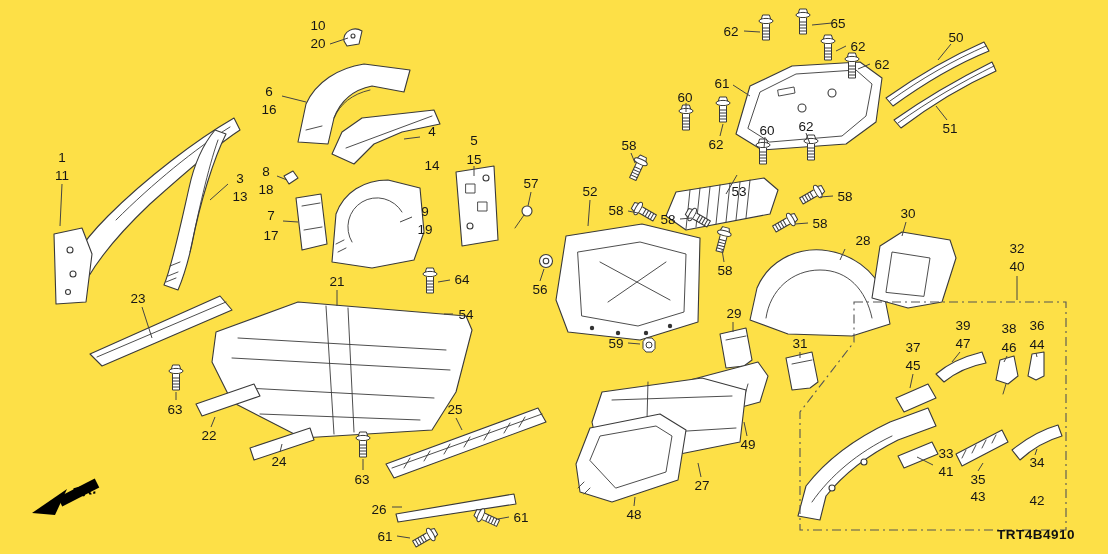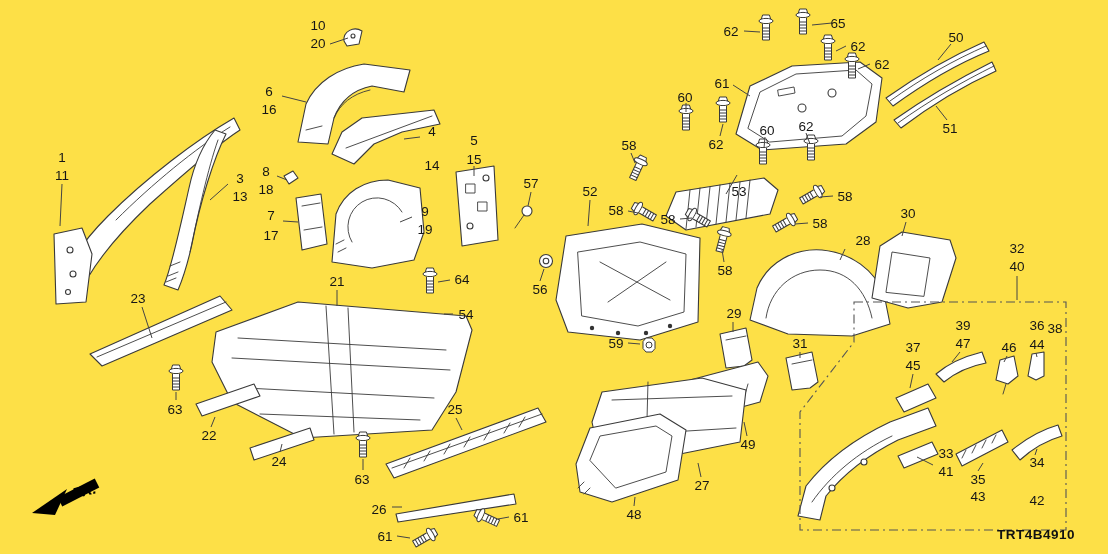--- a/index.html
+++ b/index.html
@@ -394,21 +394,21 @@
       <div class="part-label" style="left: 1017px; top: 260px;">40</div>
       <div class="part-label" style="left: 725px; top: 264px;">58</div>
       <div class="part-label" style="left: 462px; top: 273px;">64</div>
       <div class="part-label" style="left: 337px; top: 275px;">21</div>
       <div class="part-label" style="left: 540px; top: 283px;">56</div>
       <div class="part-label" style="left: 138px; top: 292px;">23</div>
       <div class="part-label" style="left: 466px; top: 308px;">54</div>
       <div class="part-label" style="left: 734px; top: 307px;">29</div>
       <div class="part-label" style="left: 963px; top: 319px;">39</div>
       <div class="part-label" style="left: 963px; top: 337px;">47</div>
-      <div class="part-label" style="left: 1009px; top: 322px; margin-left: 46px;">38</div>
+      <div class="part-label" style="left: 1009px; top: 322px;">38</div>
       <div class="part-label" style="left: 1009px; top: 341px;">46</div>
       <div class="part-label" style="left: 1037px; top: 319px;">36</div>
       <div class="part-label" style="left: 1037px; top: 338px;">44</div>
       <div class="part-label" style="left: 616px; top: 337px;">59</div>
       <div class="part-label" style="left: 800px; top: 337px;">31</div>
       <div class="part-label" style="left: 913px; top: 341px;">37</div>
       <div class="part-label" style="left: 913px; top: 359px;">45</div>
       <div class="part-label" style="left: 175px; top: 403px;">63</div>
       <div class="part-label" style="left: 455px; top: 403px;">25</div>
       <div class="part-label" style="left: 209px; top: 429px; text-align: right;">22</div>

